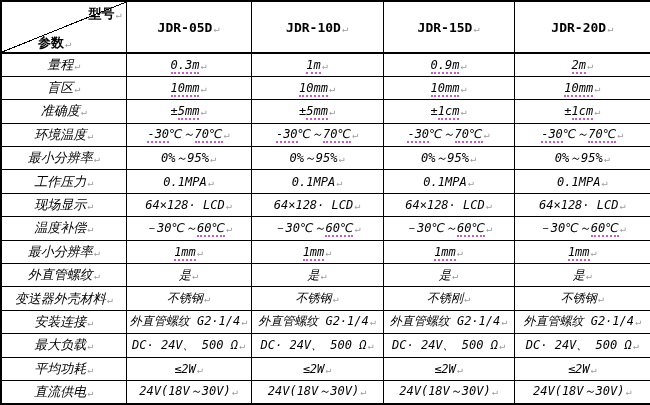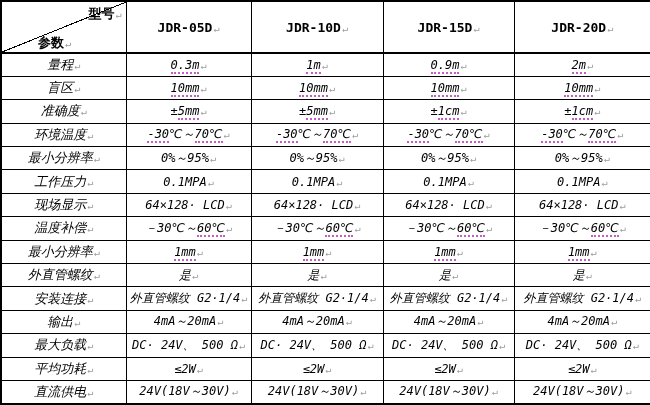--- a/index.html
+++ b/index.html
@@ -111,32 +111,32 @@
         <td><span class="sq">1mm</span><span class="mark">↵</span></td>
       </tr>
       <tr>
         <td class="param"><span>外直管螺纹</span><span class="mark">↵</span></td>
         <td><span>是</span><span class="mark">↵</span></td>
         <td><span>是</span><span class="mark">↵</span></td>
         <td><span>是</span><span class="mark">↵</span></td>
         <td><span>是</span><span class="mark">↵</span></td>
       </tr>
       <tr>
+        <td class="param"><span>变送器外壳材料</span><span class="mark">↵</span></td>
+        <td><span>不锈钢</span><span class="mark">↵</span></td>
+        <td><span>不锈钢</span><span class="mark">↵</span></td>
+        <td><span>不锈刚</span><span class="mark">↵</span></td>
+        <td><span>不锈钢</span><span class="mark">↵</span></td>
+      </tr>
+      <tr>
         <td class="param"><span>安装连接</span><span class="mark">↵</span></td>
         <td><span>外直管螺纹 G2·1/4</span><span class="mark">↵</span></td>
         <td><span>外直管螺纹 G2·1/4</span><span class="mark">↵</span></td>
         <td><span>外直管螺纹 G2·1/4</span><span class="mark">↵</span></td>
         <td><span>外直管螺纹 G2·1/4</span><span class="mark">↵</span></td>
-      </tr>
-      <tr>
-        <td class="param"><span>输出</span><span class="mark">↵</span></td>
-        <td><span>4mA～20mA</span><span class="mark">↵</span></td>
-        <td><span>4mA～20mA</span><span class="mark">↵</span></td>
-        <td><span>4mA～20mA</span><span class="mark">↵</span></td>
-        <td><span>4mA～20mA</span><span class="mark">↵</span></td>
       </tr>
       <tr>
         <td class="param"><span>最大负载</span><span class="mark">↵</span></td>
         <td><span>DC· 24V、 500 Ω</span><span class="mark">↵</span></td>
         <td><span>DC· 24V、 500 Ω</span><span class="mark">↵</span></td>
         <td><span>DC· 24V、 500 Ω</span><span class="mark">↵</span></td>
         <td><span>DC· 24V、 500 Ω</span><span class="mark">↵</span></td>
       </tr>
       <tr>
         <td class="param"><span>平均功耗</span><span class="mark">↵</span></td>

